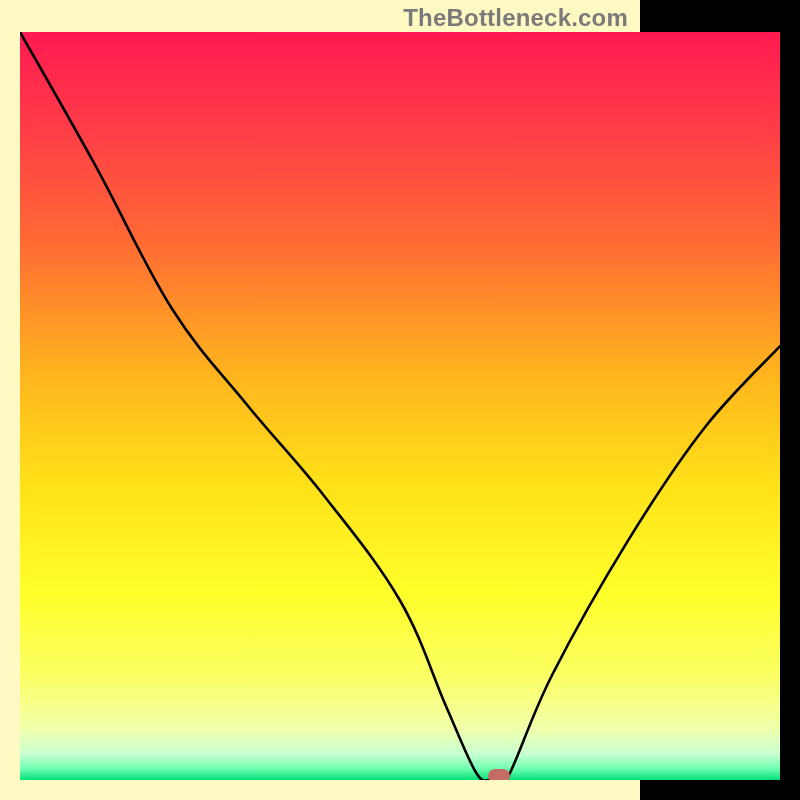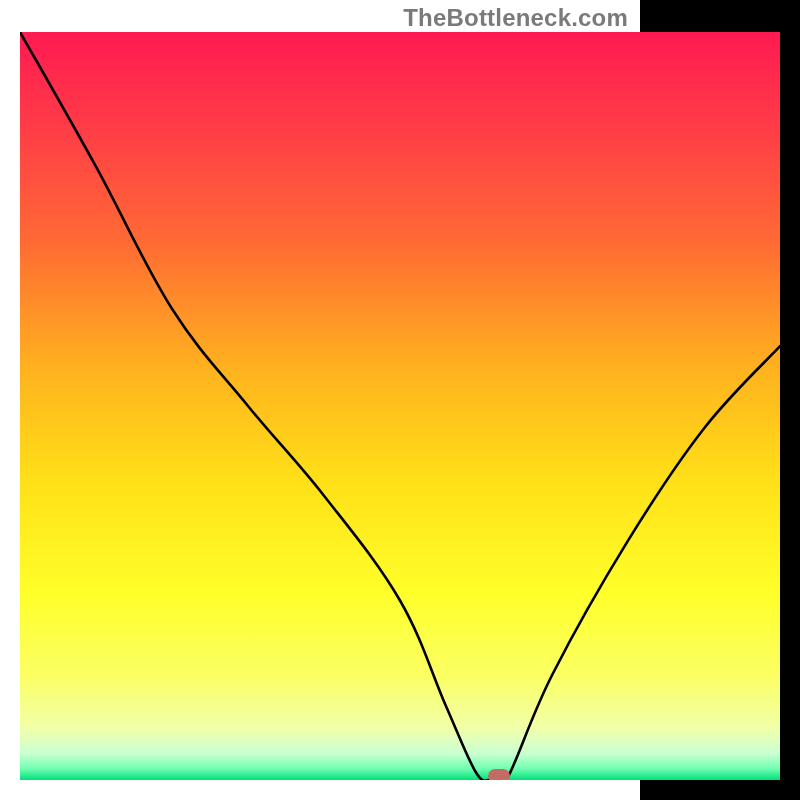--- a/index.html
+++ b/index.html
@@ -1,21 +1,21 @@
 <!DOCTYPE html>
 <html><head>
 <meta charset="utf-8">
 <style>
   * { margin: 0; padding: 0; box-sizing: border-box; }
   html, body { width: 800px; height: 800px; overflow: hidden; background: #000; }
   .frame {
     position: relative;
     width: 640px;
     height: 800px;
-    background: #ffffff;
+    background: #fef9c3;
   }
   .watermark {
     position: absolute;
     top: 4px;
     right: 12px;
     font-family: Arial, Helvetica, sans-serif;
     font-size: 24px;
     font-weight: 600;
     color: #7a7a7a;
     letter-spacing: 0.2px;

